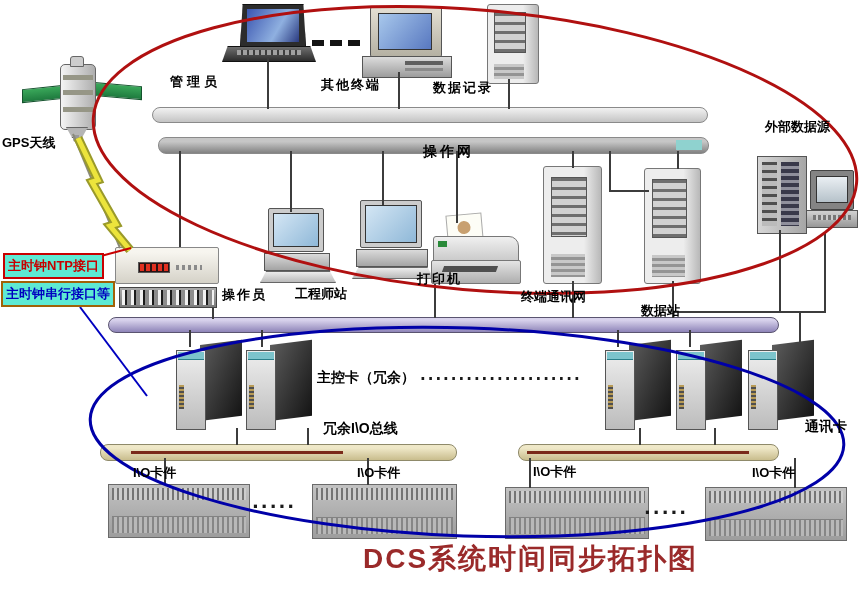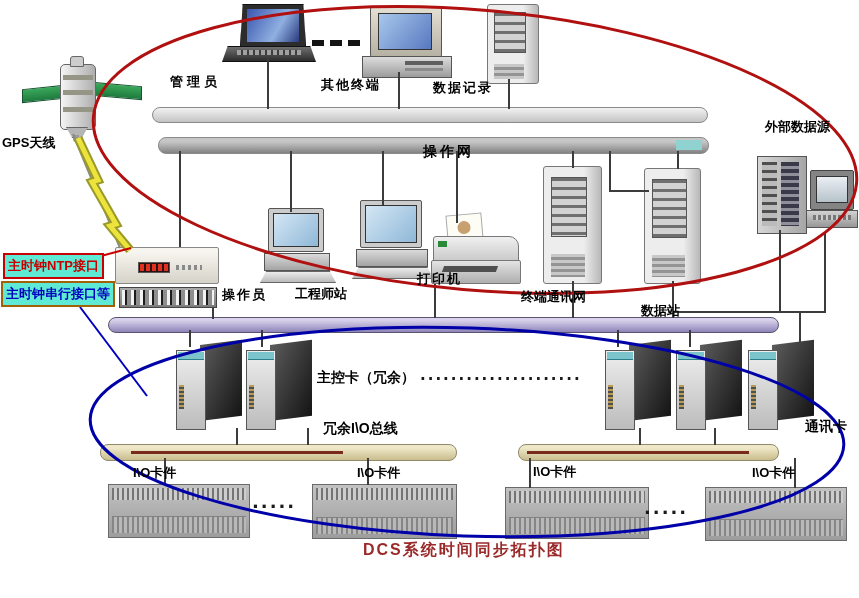--- a/index.html
+++ b/index.html
@@ -85,21 +85,21 @@
   .iorack{position:absolute;background:linear-gradient(#c2c2c2,#9d9d9d);border:1px solid #6a6a6a;z-index:1}
   .iorack::before{content:"";position:absolute;left:3px;right:3px;top:3px;height:12px;background:repeating-linear-gradient(90deg,#757575 0 2px,#cdcdcd 2px 5px)}
   .iorack::after{content:"";position:absolute;left:3px;right:3px;bottom:4px;height:16px;border-top:1px solid #828282;background:repeating-linear-gradient(90deg,#868686 0 2px,#b8b8b8 2px 5px)}
   
   .cbox{position:absolute;background:#5eead4;padding:2px 3px;font:bold 13px "Liberation Sans",sans-serif;white-space:nowrap;z-index:6}
   #ntpbox{border:2px solid #c80000;color:#c80000}
   #serbox{border:2px solid #a16207;color:#0000c0}
   
   #lbl-info{font-size:20px;letter-spacing:3px;color:#cc1818}
   #lbl-tcomm{font-size:19px;letter-spacing:3px;color:#0008b8}
-  #lbl-title{font-size:16px;letter-spacing:2px;color:#9a2a2a}
+  #lbl-title{font-size:28px;letter-spacing:2px;color:#9a2a2a}
   #lbl-opnet{font-size:14px}
   .dots{font:bold 15px "DejaVu Sans",sans-serif;letter-spacing:2px;color:#1a1a1a}
   #svgov{position:absolute;left:0;top:0;z-index:4;pointer-events:none}
 </style>
 </head>
 <body>
 
 <div id="canvas">
 
   <div id="bus1" class="bus" style="left:152px;top:107px;width:554px;height:14px"></div>

